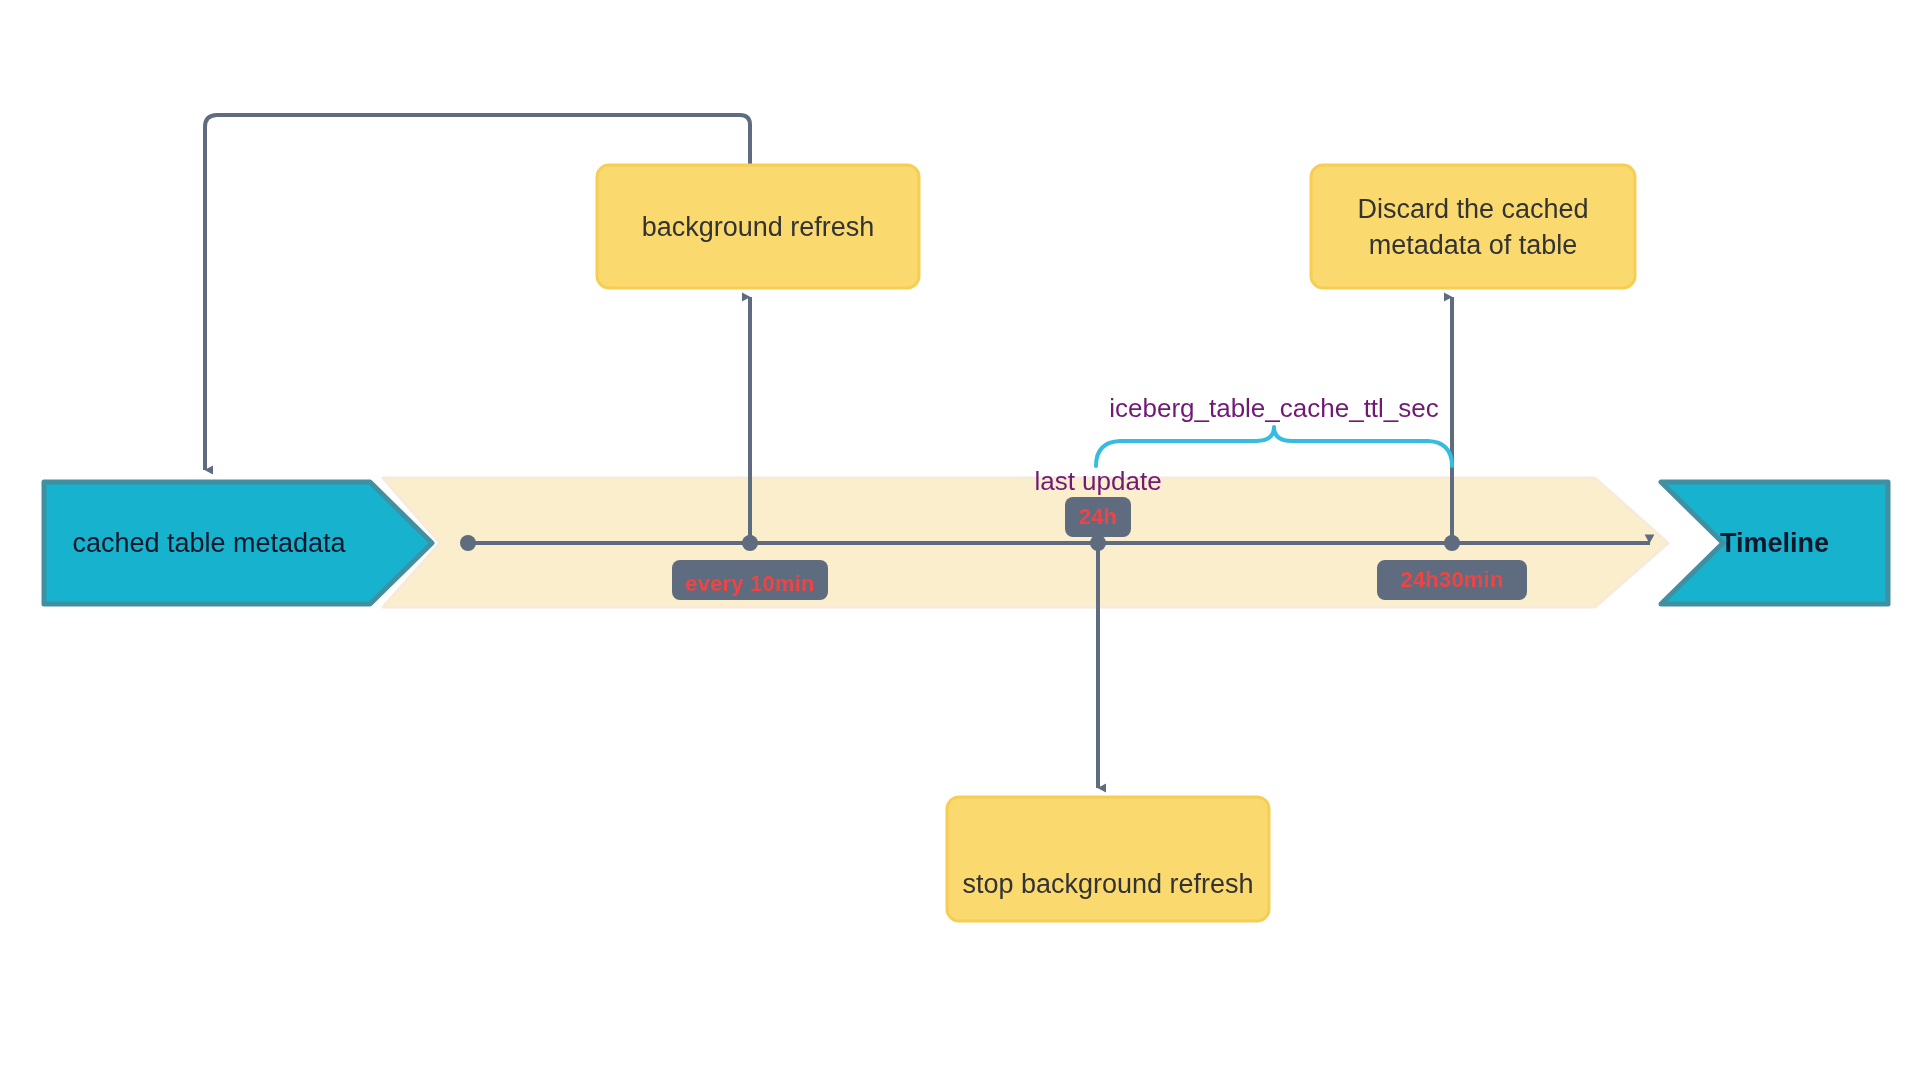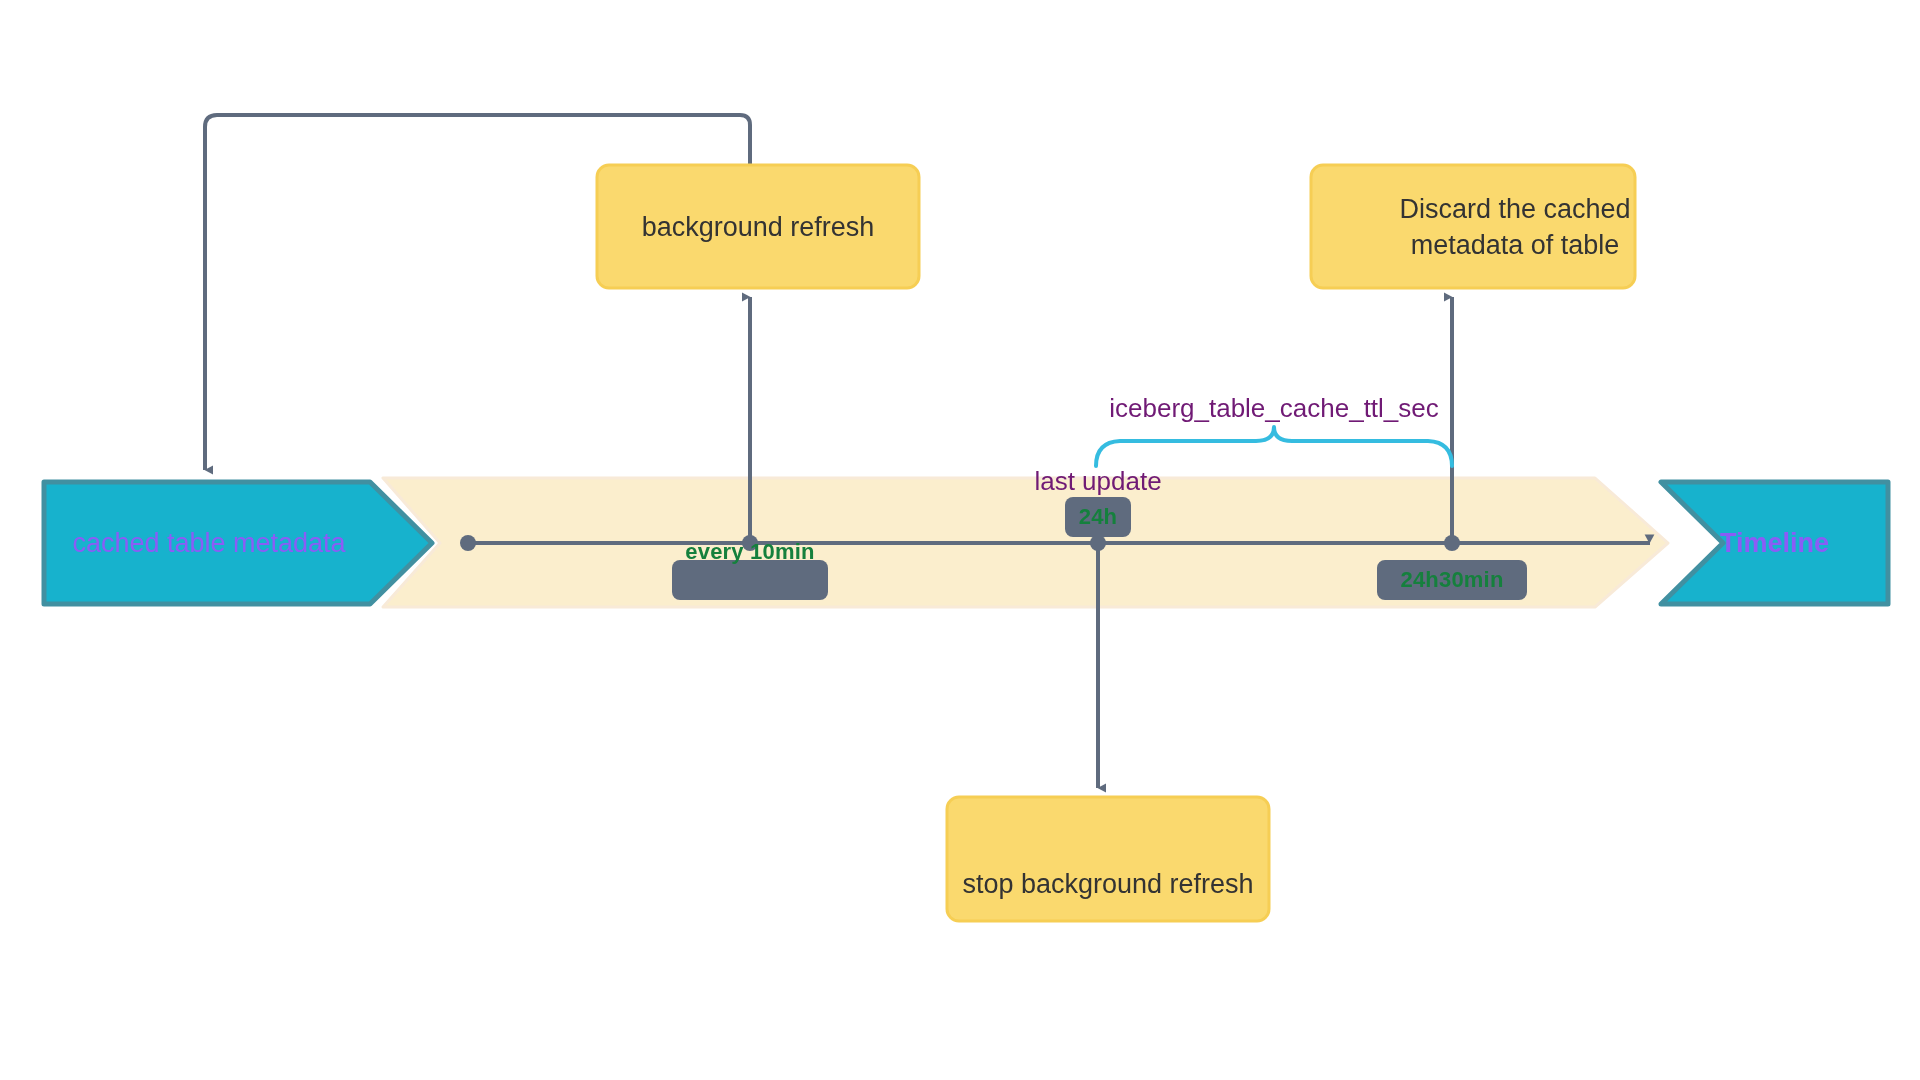--- a/index.html
+++ b/index.html
@@ -34,29 +34,29 @@
     text-align: center;
     pointer-events: none;
     white-space: pre-line;
   }
   .yellow-box-label {
     color: #333333;
     font-size: 27px;
     line-height: 36px;
   }
   .endpoint-label {
-    color: #8b5cf6;
+    color: #0f172a;
     font-size: 27px;
     line-height: 34px;
   }
   .endpoint-label.bold {
     font-weight: bold;
   }
   .tick-badge-text {
-    color: #15803d;
+    color: #ef4444;
     font-size: 22px;
     font-weight: bold;
     letter-spacing: .2px;
   }
   .brace-label,
   .lastupdate-label {
     color: #701a75;
     font-size: 26px;
     white-space: nowrap;
   }
@@ -118,28 +118,28 @@
     <rect x="1065" y="497" width="66" height="40" rx="8" ry="8" fill="#5f6b7e"></rect>
     <rect x="1377" y="560" width="150" height="40" rx="8" ry="8" fill="#5f6b7e"></rect>
   </svg>
 
   <div class="node-label endpoint-label" style="left:44px; top:482px; width:330px; height:122px;">cached table metadata</div>
 
   <div class="node-label endpoint-label bold" style="left:1661px; top:482px; width:227px; height:122px;">Timeline</div>
 
   <div class="node-label yellow-box-label" style="left:597px; top:165px; width:322px; height:123px;">background refresh</div>
 
-  <div class="node-label yellow-box-label" style="left:1311px; top:165px; width:324px; height:123px;padding-left:42px;">Discard the cached
+  <div class="node-label yellow-box-label" style="left:1311px; top:165px; width:324px; height:123px;">Discard the cached
 metadata of table</div>
 
   <div class="node-label yellow-box-label" style="left:947px; top:822px; width:322px; height:124px;">stop background refresh</div>
 
   <div class="node-label brace-label" style="left:1024px; top:390px; width:500px; height:36px;">iceberg_table_cache_ttl_sec</div>
 
   <div class="node-label lastupdate-label" style="left:948px; top:464px; width:300px; height:34px;">last update</div>
 
-  <div class="node-label tick-badge-text" style="left:672px; top:532px; width:156px; height:40px;">every 10min</div>
+  <div class="node-label tick-badge-text" style="left:672px; top:564px; width:156px; height:40px;">every 10min</div>
 
   <div class="node-label tick-badge-text" style="left:1065px; top:497px; width:66px; height:40px;">24h</div>
 
   <div class="node-label tick-badge-text" style="left:1377px; top:560px; width:150px; height:40px;text-align:center;">24h30min</div>
 
 </div>
 
 </body></html>

